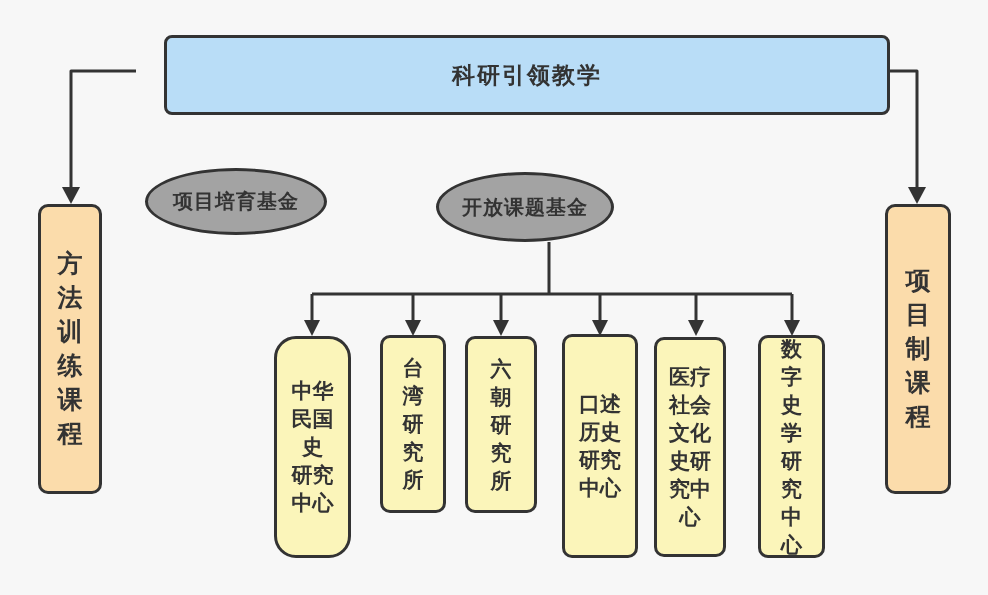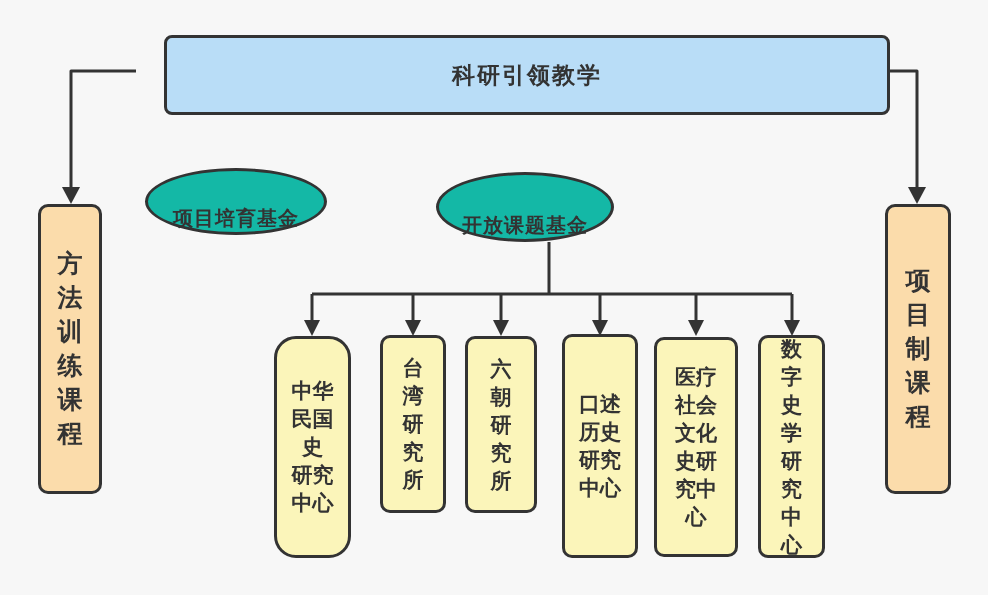--- a/index.html
+++ b/index.html
@@ -25,21 +25,21 @@
     box-sizing: border-box;
     border: 3px solid #333333;
     display: flex;
     align-items: center;
     justify-content: center;
     text-align: center;
     color: #333333;
     font-weight: bold;
   }
   .rect    { border-radius: 8px;  background: #b9ddf7; }
-  .ellipse { border-radius: 50%;  background: #14b8a6; align-items: flex-end; }
+  .ellipse { border-radius: 50%;  background: #a3a3a3; }
   .course  { border-radius: 10px; background: #fbdcab; }
   .center  { border-radius: 10px; background: #fbf5ba; }
   .lbl { white-space: pre-line; }
   .t-root   { font-size: 23px; letter-spacing: 2px; }
   .t-fund   { font-size: 20px; letter-spacing: 1px; }
   .t-course { font-size: 25px; line-height: 34px; }
   .t-center { font-size: 21px; line-height: 28px; }
 </style>
 </head>
 <body>
@@ -123,21 +123,21 @@
 所</span>
   </div>
 
   <div class="node center" style="left:562px; top:334px; width:76px; height:224px;text-align:center;">
     <span class="lbl t-center">口述
 历史
 研究
 中心</span>
   </div>
 
-  <div class="node center" style="left:654px; top:337px; width:84px; height:220px;">
+  <div class="node center" style="left:654px; top:337px; width:72px; height:220px;">
     <span class="lbl t-center">医疗
 社会
 文化
 史研
 究中
 心</span>
   </div>
 
   <div class="node center" style="left:758px; top:335px; width:67px; height:223px;">
     <span class="lbl t-center">数

